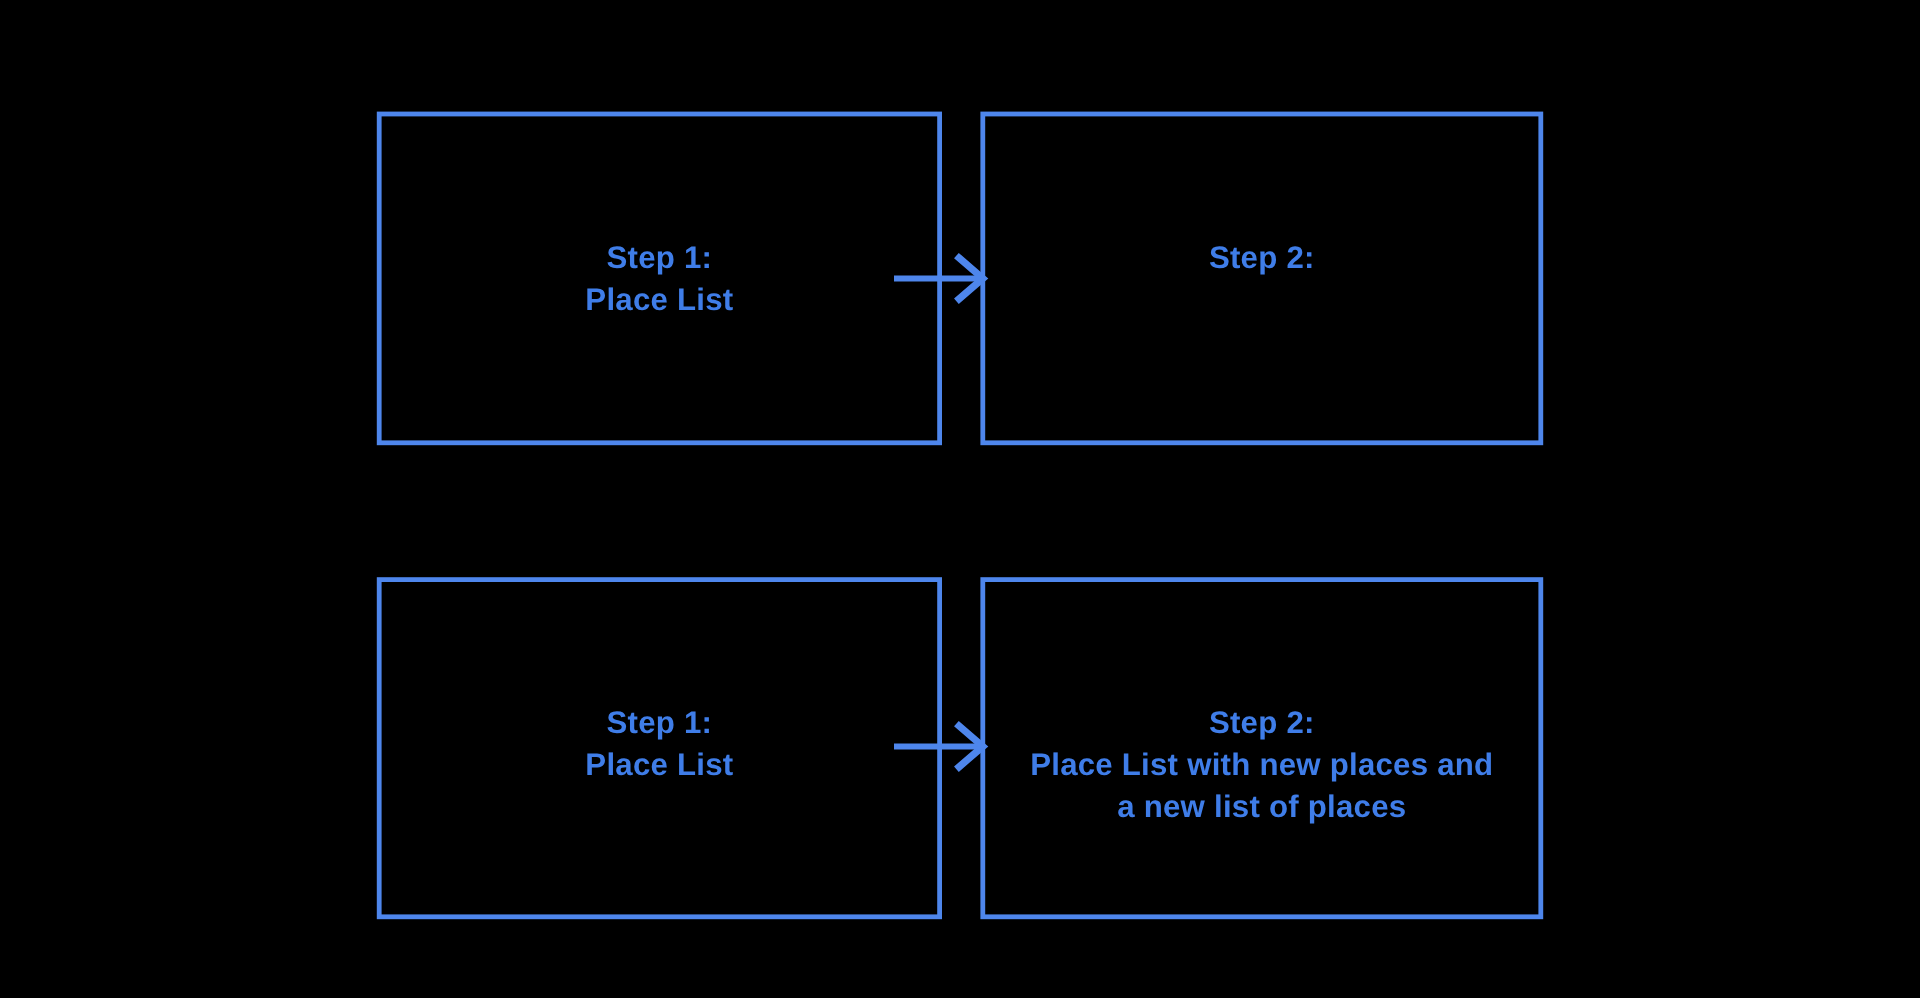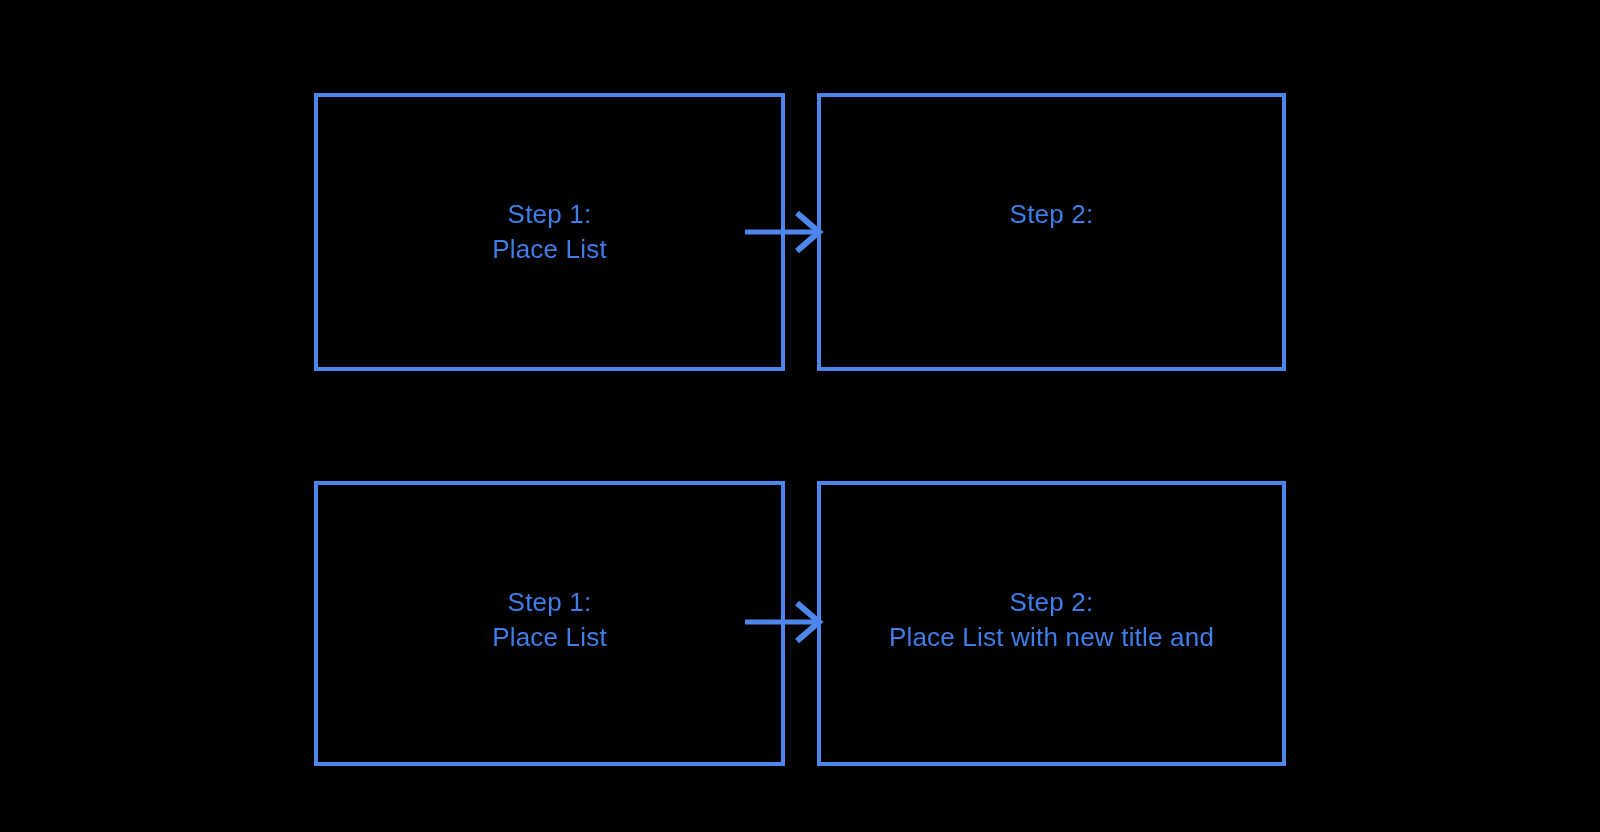--- a/index.html
+++ b/index.html
@@ -25,21 +25,21 @@
     background: transparent;
   }
   .box-label {
     position: absolute;
     top: 100px;
     left: 0;
     width: 100%;
     text-align: center;
     color: var(--text);
     font-size: 26px;
-    font-weight: 400;
+    font-weight: 700;
     line-height: 35px;
     letter-spacing: 0.2px;
   }
   .box-label .line:empty { display: none; }
   .connector-layer {
     position: absolute;
     inset: 0;
     width: 1600px;
     height: 832px;
     pointer-events: none;
@@ -69,21 +69,22 @@
     <div class="box-label">
       <div class="line">Step 1:</div>
       <div class="line">Place List</div>
 
     </div>
   </div>
 
   <div class="flow-box" style="left:817px; top:481px; width:469px; height:285px;">
     <div class="box-label">
       <div class="line">Step 2:</div>
-      <div class="line">Place List with new title and</div>
+      <div class="line">Place List with new places and</div>
+      <div class="line">a new list of places</div>
     </div>
   </div>
 
   <svg class="connector-layer" viewBox="0 0 1600 832">
     <g stroke="#4e86ec" fill="none">
       <line x1="745" y1="232" x2="816" y2="232" stroke-width="5"></line>
       <polyline points="797,213 819,232 797,251" stroke-width="6" stroke-linejoin="miter"></polyline>
     </g>
     <g stroke="#4e86ec" fill="none">
       <line x1="745" y1="622" x2="816" y2="622" stroke-width="5"></line>

